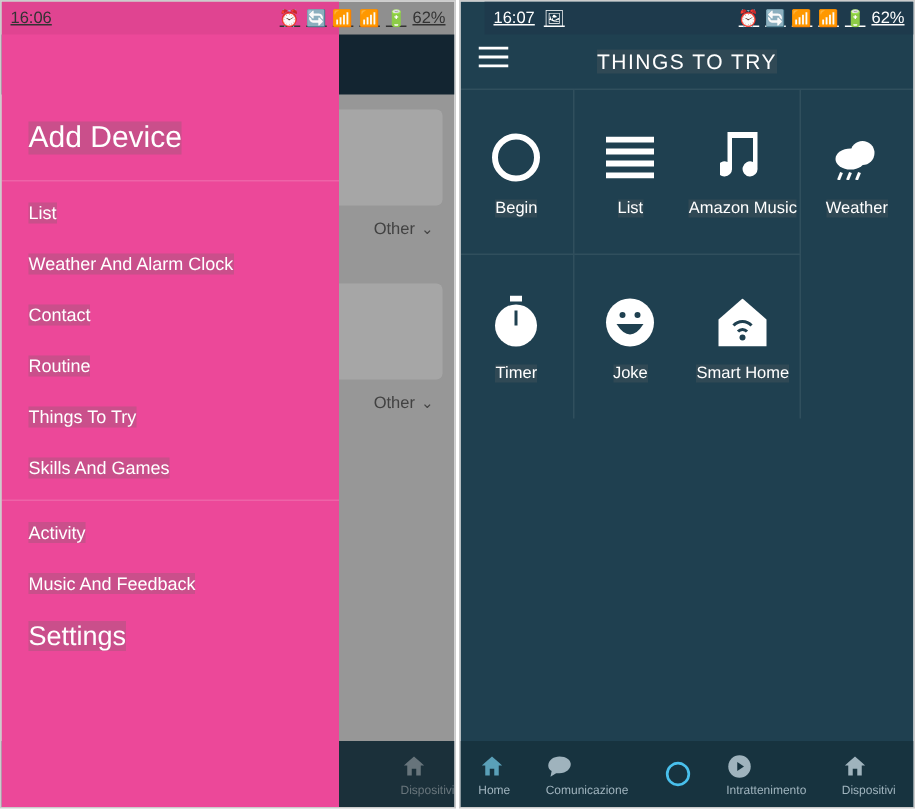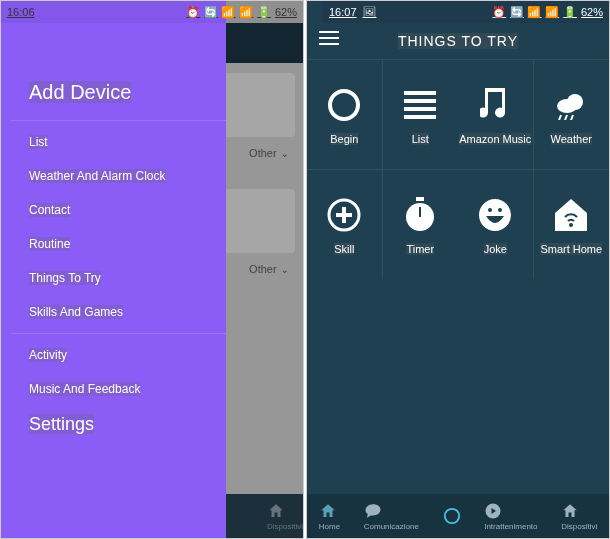--- a/index.html
+++ b/index.html
@@ -16,21 +16,21 @@
 
   
   .bg-content { position: absolute; inset: 0; background: #e8e8e8; padding-top: 22px; }
   .bg-header { height: 40px; background: #1e3a4c; }
   .bg-card { background: #fff; margin: 10px 8px; border-radius: 4px; padding: 12px; font-size: 10px; color: #666; position: relative; }
   .bg-card .title { font-size: 12px; color: #333; margin-bottom: 4px; }
   .bg-dropdown { text-align: right; font-size: 11px; color: #666; margin: 4px 14px; display: flex; justify-content: flex-end; align-items: center; gap: 4px; }
   .bg-dim { position: absolute; inset: 0; background: rgba(0,0,0,0.35); z-index: 5; }
 
   
-  .drawer { position: absolute; top: 0; left: 0; width: 225px; height: 100%; background: #8b5cf6; z-index: 10; padding-top: 60px; overflow: hidden; padding-left: 10px; }
+  .drawer { position: absolute; top: 0; left: 0; width: 225px; height: 100%; background: #ec4899; z-index: 10; padding-top: 60px; overflow: hidden; }
   .drawer .big { font-size: 20px; color: #fff; padding: 20px 18px 12px; }
   .drawer hr { border: none; border-top: 1px solid rgba(255,255,255,0.15); margin: 4px 0; }
   .drawer .item { color: #fff; font-size: 12px; padding: 10px 18px; }
   .hlsel { background: rgba(100,100,100,0.25); display: inline; }
 
   .bottombar { position: absolute; bottom: 0; left: 0; right: 0; height: 44px; background: #2a4a5a; display: flex; align-items: center; justify-content: space-around; z-index: 2; }
   .bottombar .bi { color: #9fb3bd; font-size: 8px; display: flex; flex-direction: column; align-items: flex-start; gap: 2px; }
   .bottombar .bi svg, .bottombar .bi .circle { width: 18px; height: 18px; }
 
   
@@ -174,30 +174,20 @@
               <ellipse cx="14" cy="16" rx="10" ry="7" fill="#fff"></ellipse>
               <line x1="8" y1="25" x2="6" y2="30" stroke="#fff" stroke-width="2"></line>
               <line x1="14" y1="25" x2="12" y2="30" stroke="#fff" stroke-width="2"></line>
               <line x1="20" y1="25" x2="18" y2="30" stroke="#fff" stroke-width="2"></line>
             </svg>
         </div>
         <span class="label hlsel">Weather</span>
       </div>
       <div class="cell">
         <div class="iconwrap">
-          <svg width="34" height="34" viewBox="0 0 34 34">
-              <circle cx="17" cy="17" r="15" stroke="#fff" stroke-width="3" fill="none"></circle>
-              <rect x="15" y="9" width="4" height="16" fill="#fff"></rect>
-              <rect x="9" y="15" width="16" height="4" fill="#fff"></rect>
-            </svg>
-        </div>
-        <span class="label hlsel">Skill</span>
-      </div>
-      <div class="cell">
-        <div class="iconwrap">
           <svg width="32" height="36" viewBox="0 0 32 36">
               <rect x="12" y="0" width="8" height="4" fill="#fff"></rect>
               <circle cx="16" cy="20" r="14" fill="#fff"></circle>
               <rect x="15" y="10" width="2" height="10" fill="#1f4050"></rect>
             </svg>
         </div>
         <span class="label hlsel">Timer</span>
       </div>
       <div class="cell">
         <div class="iconwrap">

